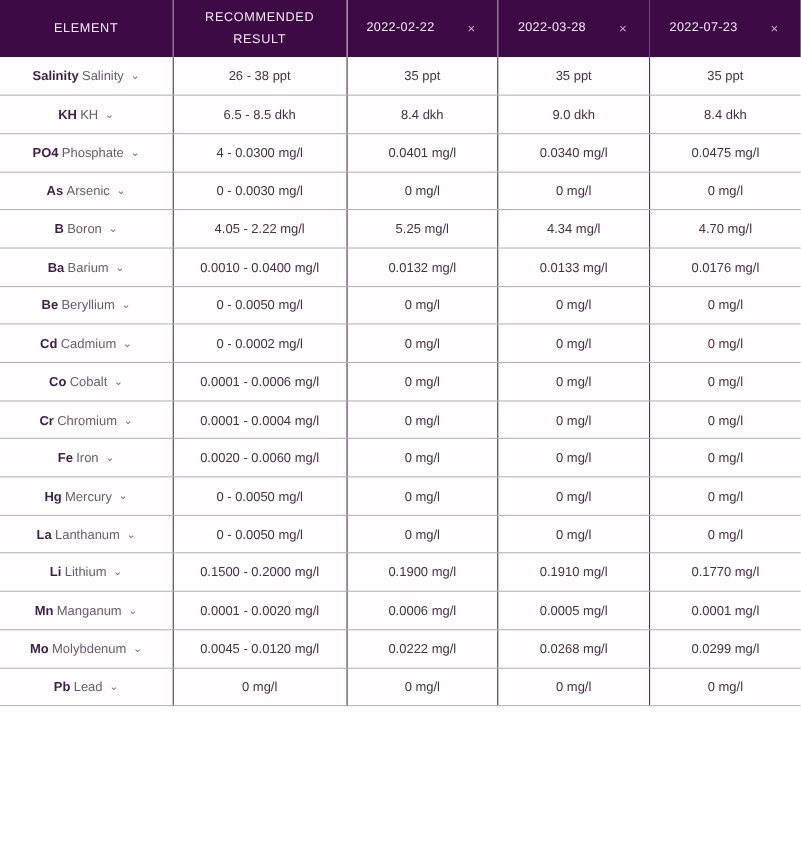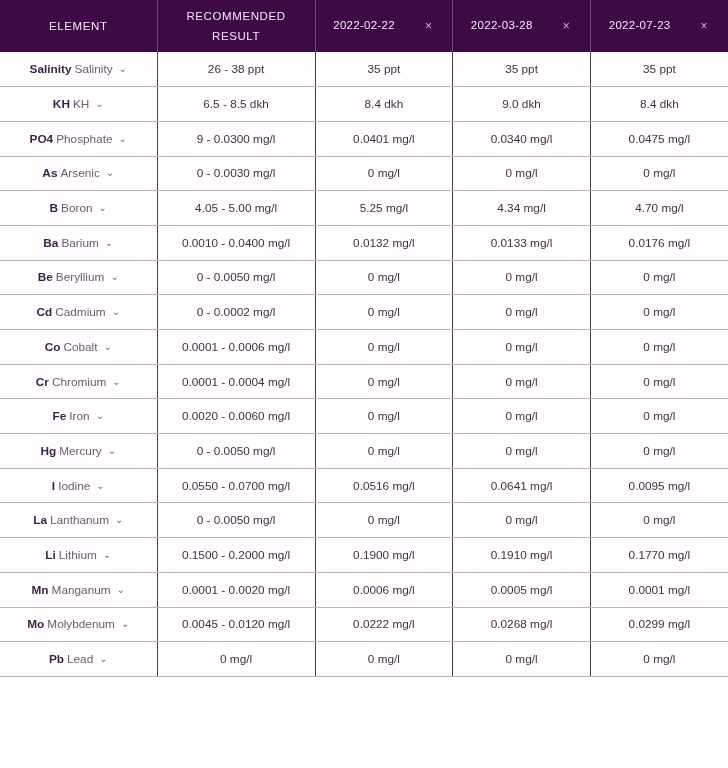--- a/index.html
+++ b/index.html
@@ -150,35 +150,35 @@
       </tr>
       <tr>
         <td class="cell-element"><span class="el-sym">KH</span><span class="el-name">KH</span><span class="chev">⌄</span></td>
         <td class="cell-recommended">6.5 - 8.5 dkh</td>
         <td class="cell-result st-green">8.4 dkh</td>
         <td class="cell-result st-green">9.0 dkh</td>
         <td class="cell-result st-green">8.4 dkh</td>
       </tr>
       <tr>
         <td class="cell-element"><span class="el-sym">PO4</span><span class="el-name">Phosphate</span><span class="chev">⌄</span></td>
-        <td class="cell-recommended">9 - 0.0300 mg/l</td>
+        <td class="cell-recommended">4 - 0.0300 mg/l</td>
         <td class="cell-result st-yellow">0.0401 mg/l</td>
         <td class="cell-result st-green">0.0340 mg/l</td>
         <td class="cell-result st-yellow">0.0475 mg/l</td>
       </tr>
       <tr>
         <td class="cell-element"><span class="el-sym">As</span><span class="el-name">Arsenic</span><span class="chev">⌄</span></td>
         <td class="cell-recommended">0 - 0.0030 mg/l</td>
         <td class="cell-result st-green">0 mg/l</td>
         <td class="cell-result st-green">0 mg/l</td>
         <td class="cell-result st-green">0 mg/l</td>
       </tr>
       <tr>
         <td class="cell-element"><span class="el-sym">B</span><span class="el-name">Boron</span><span class="chev">⌄</span></td>
-        <td class="cell-recommended">4.05 - 5.00 mg/l</td>
+        <td class="cell-recommended">4.05 - 2.22 mg/l</td>
         <td class="cell-result st-green">5.25 mg/l</td>
         <td class="cell-result st-green">4.34 mg/l</td>
         <td class="cell-result st-green">4.70 mg/l</td>
       </tr>
       <tr>
         <td class="cell-element"><span class="el-sym">Ba</span><span class="el-name">Barium</span><span class="chev">⌄</span></td>
         <td class="cell-recommended">0.0010 - 0.0400 mg/l</td>
         <td class="cell-result st-green">0.0132 mg/l</td>
         <td class="cell-result st-green">0.0133 mg/l</td>
         <td class="cell-result st-green">0.0176 mg/l</td>
@@ -219,27 +219,20 @@
         <td class="cell-result st-red">0 mg/l</td>
       </tr>
       <tr>
         <td class="cell-element"><span class="el-sym">Hg</span><span class="el-name">Mercury</span><span class="chev">⌄</span></td>
         <td class="cell-recommended">0 - 0.0050 mg/l</td>
         <td class="cell-result st-green">0 mg/l</td>
         <td class="cell-result st-green">0 mg/l</td>
         <td class="cell-result st-green">0 mg/l</td>
       </tr>
       <tr>
-        <td class="cell-element"><span class="el-sym">I</span><span class="el-name">Iodine</span><span class="chev">⌄</span></td>
-        <td class="cell-recommended">0.0550 - 0.0700 mg/l</td>
-        <td class="cell-result st-yellow">0.0516 mg/l</td>
-        <td class="cell-result st-green">0.0641 mg/l</td>
-        <td class="cell-result st-red">0.0095 mg/l</td>
-      </tr>
-      <tr>
         <td class="cell-element"><span class="el-sym">La</span><span class="el-name">Lanthanum</span><span class="chev">⌄</span></td>
         <td class="cell-recommended">0 - 0.0050 mg/l</td>
         <td class="cell-result st-green">0 mg/l</td>
         <td class="cell-result st-green">0 mg/l</td>
         <td class="cell-result st-green">0 mg/l</td>
       </tr>
       <tr>
         <td class="cell-element"><span class="el-sym">Li</span><span class="el-name">Lithium</span><span class="chev">⌄</span></td>
         <td class="cell-recommended">0.1500 - 0.2000 mg/l</td>
         <td class="cell-result st-green">0.1900 mg/l</td>

